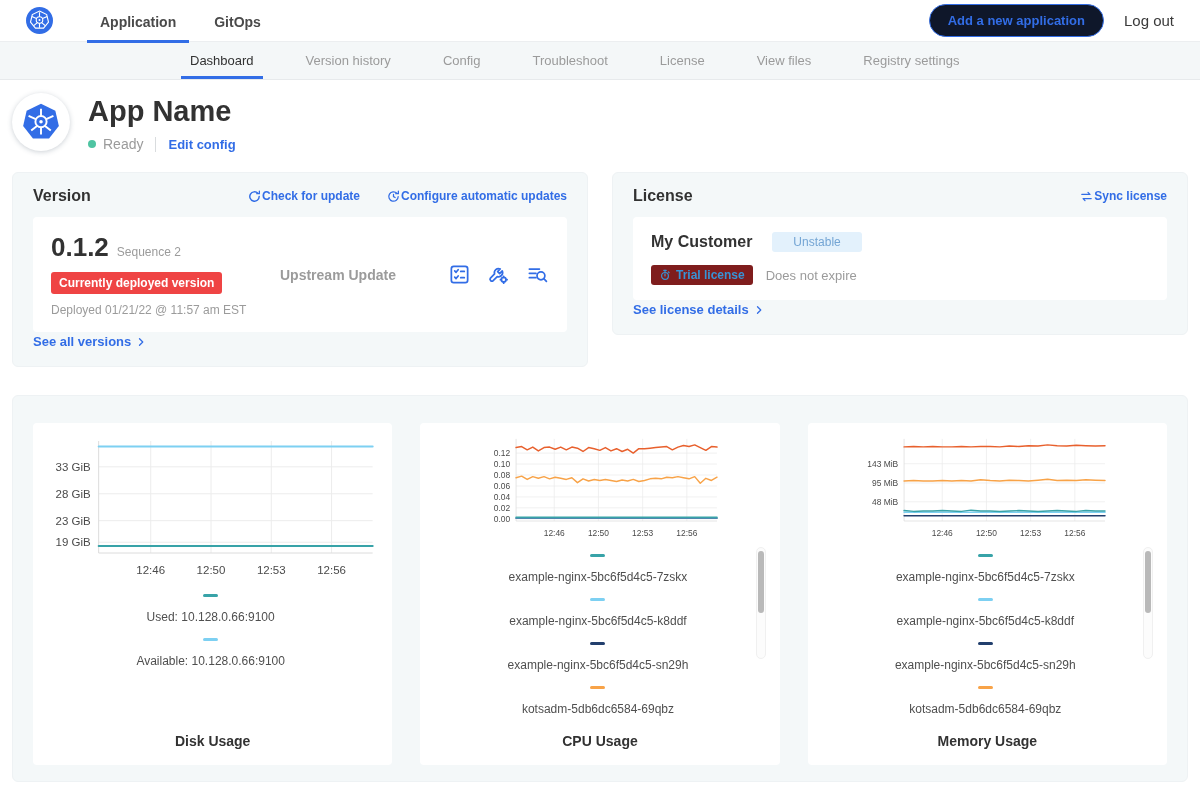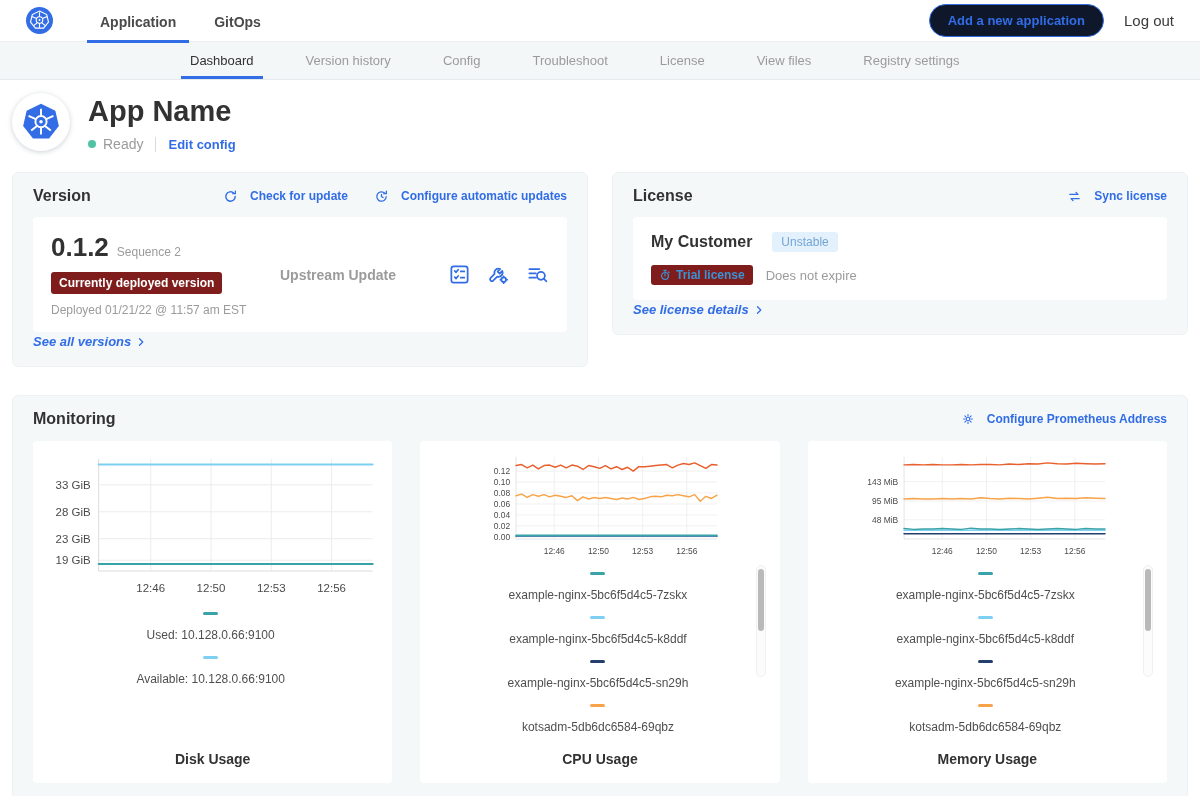--- a/index.html
+++ b/index.html
@@ -33,37 +33,37 @@
   .status-row { display: flex; align-items: center; font-size: 14px; color: #9b9b9b; }
   .status-dot { width: 8px; height: 8px; border-radius: 50%; background: #4fc4a2; margin-right: 7px; }
   .vdivider { width: 1px; height: 15px; background: #d9dcde; margin: 0 12px; }
   .edit-config { font-size: 13px; }
 
   
   .cards-row { display: flex; gap: 24px; padding: 4px 12px 0; align-items: flex-start; }
   .panel { background: #f4f8f9; border: 1px solid #eef2f4; border-radius: 6px; padding: 14px 20px 16px; flex: 1; }
   .panel-header { display: flex; align-items: center; }
   .panel-title { font-size: 16px; font-weight: bold; flex: 1; }
-  .panel-link { font-size: 12px; display: inline-flex; align-items: center; gap: 12px; margin-left: 26px; white-space: nowrap; }
+  .panel-link { font-size: 12px; display: inline-flex; align-items: center; gap: 0; margin-left: 26px; white-space: nowrap; }
   .inner { background: #fff; border-radius: 4px; padding: 15px 18px; margin-top: 12px; }
 
   .version-inner { display: flex; align-items: center; }
   .version-left { width: 215px; flex: none; }
   .version-number { font-size: 26px; font-weight: bold; }
   .sequence { font-size: 12px; color: #9b9b9b; margin-left: 8px; }
-  .deployed-badge { display: inline-block; background: #7f1d1d; color: #fff; font-size: 12px; font-weight: bold; padding: 4px 8px; border-radius: 3px; margin-top: 9px; }
+  .deployed-badge { display: inline-block; background: #ef4444; color: #fff; font-size: 12px; font-weight: bold; padding: 4px 8px; border-radius: 3px; margin-top: 9px; }
   .deployed-at { font-size: 12px; color: #9b9b9b; margin-top: 9px; white-space: nowrap; }
   .version-source { flex: 1; font-size: 14px; font-weight: bold; color: #9b9b9b; padding-left: 14px; }
   .version-actions { display: flex; gap: 16px; align-items: center; }
   .version-actions svg { cursor: pointer; }
-  .see-link { font-size: 13px; display: inline-flex; align-items: center; gap: 4px; font-style: italic; }
+  .see-link { font-size: 13px; display: inline-flex; align-items: center; gap: 4px; }
 
   .customer-row { display: flex; align-items: center; gap: 20px; }
   .customer-name { font-size: 16px; font-weight: bold; }
-  .channel-badge { background: #e3f1fc; color: #74a5d4; font-size: 12px; padding: 3px 9px; border-radius: 3px; }
+  .channel-badge { background: #e3f1fc; color: #74a5d4; font-size: 12px; padding: 3px 21px; border-radius: 3px; }
   .license-row { display: flex; align-items: center; gap: 13px; margin-top: 13px; }
   .trial-badge { background: #7f1d1d; color: #3793d6; font-size: 12px; font-weight: bold; padding: 3px 8px; border-radius: 3px; display: inline-flex; align-items: center; gap: 5px; }
   .expiry { font-size: 13px; color: #9b9b9b; }
 
   
   .monitoring { margin: 28px 12px 0; }
   .charts-row { display: flex; gap: 28px; margin-top: 13px; }
   .chart-card { background: #fff; border-radius: 4px; flex: 1; height: 342px; padding: 10px 8px 10px; display: flex; flex-direction: column; }
   .legend { position: relative; padding: 4px 28px 0 24px; }
   .legend-item { display: flex; align-items: center; gap: 13px; padding: 7px 0; font-size: 12px; color: #4f4f4f; cursor: pointer; flex-direction: column; }
@@ -222,30 +222,20 @@
         <span>See license details</span>
         <svg viewBox="0 0 24 24" width="12" height="12" fill="none" stroke="#326de6" stroke-width="2.6" stroke-linecap="round" stroke-linejoin="round">
             <path d="M9 5.5l6.5 6.5L9 18.5"></path>
           </svg>
       </a>
     </div>
   </div>
 </div>
 
 <div class="panel monitoring">
-  <div class="panel-header">
-    <div class="panel-title">Monitoring</div>
-    <a class="link panel-link">
-      <svg viewBox="0 0 24 24" width="14" height="14" fill="none" stroke="#326de6" stroke-width="1.9" stroke-linecap="round">
-        <circle cx="12" cy="12" r="3.1"></circle>
-        <path d="M12 4.4v2.4 M12 17.2v2.4 M4.4 12h2.4 M17.2 12h2.4 M6.6 6.6l1.7 1.7 M15.7 15.7l1.7 1.7 M17.4 6.6l-1.7 1.7 M8.3 15.7l-1.7 1.7"></path>
-      </svg>
-      <span>Configure Prometheus Address</span>
-    </a>
-  </div>
   <div class="charts-row" id="charts-row">
       <div class="chart-card">
         <svg viewBox="0 0 340 150" width="100%" height="150">
           <line x1="108.06" y1="8" x2="108.06" y2="120" stroke="#ececec" stroke-width="1"></line>
           <text x="108.06" y="141" text-anchor="middle" font-size="11.5" fill="#4a4a4a">12:46</text>
           <line x1="168.33999999999997" y1="8" x2="168.33999999999997" y2="120" stroke="#ececec" stroke-width="1"></line>
           <text x="168.33999999999997" y="141" text-anchor="middle" font-size="11.5" fill="#4a4a4a">12:50</text>
           <line x1="228.62" y1="8" x2="228.62" y2="120" stroke="#ececec" stroke-width="1"></line>
           <text x="228.62" y="141" text-anchor="middle" font-size="11.5" fill="#4a4a4a">12:53</text>
           <line x1="288.9" y1="8" x2="288.9" y2="120" stroke="#ececec" stroke-width="1"></line>

